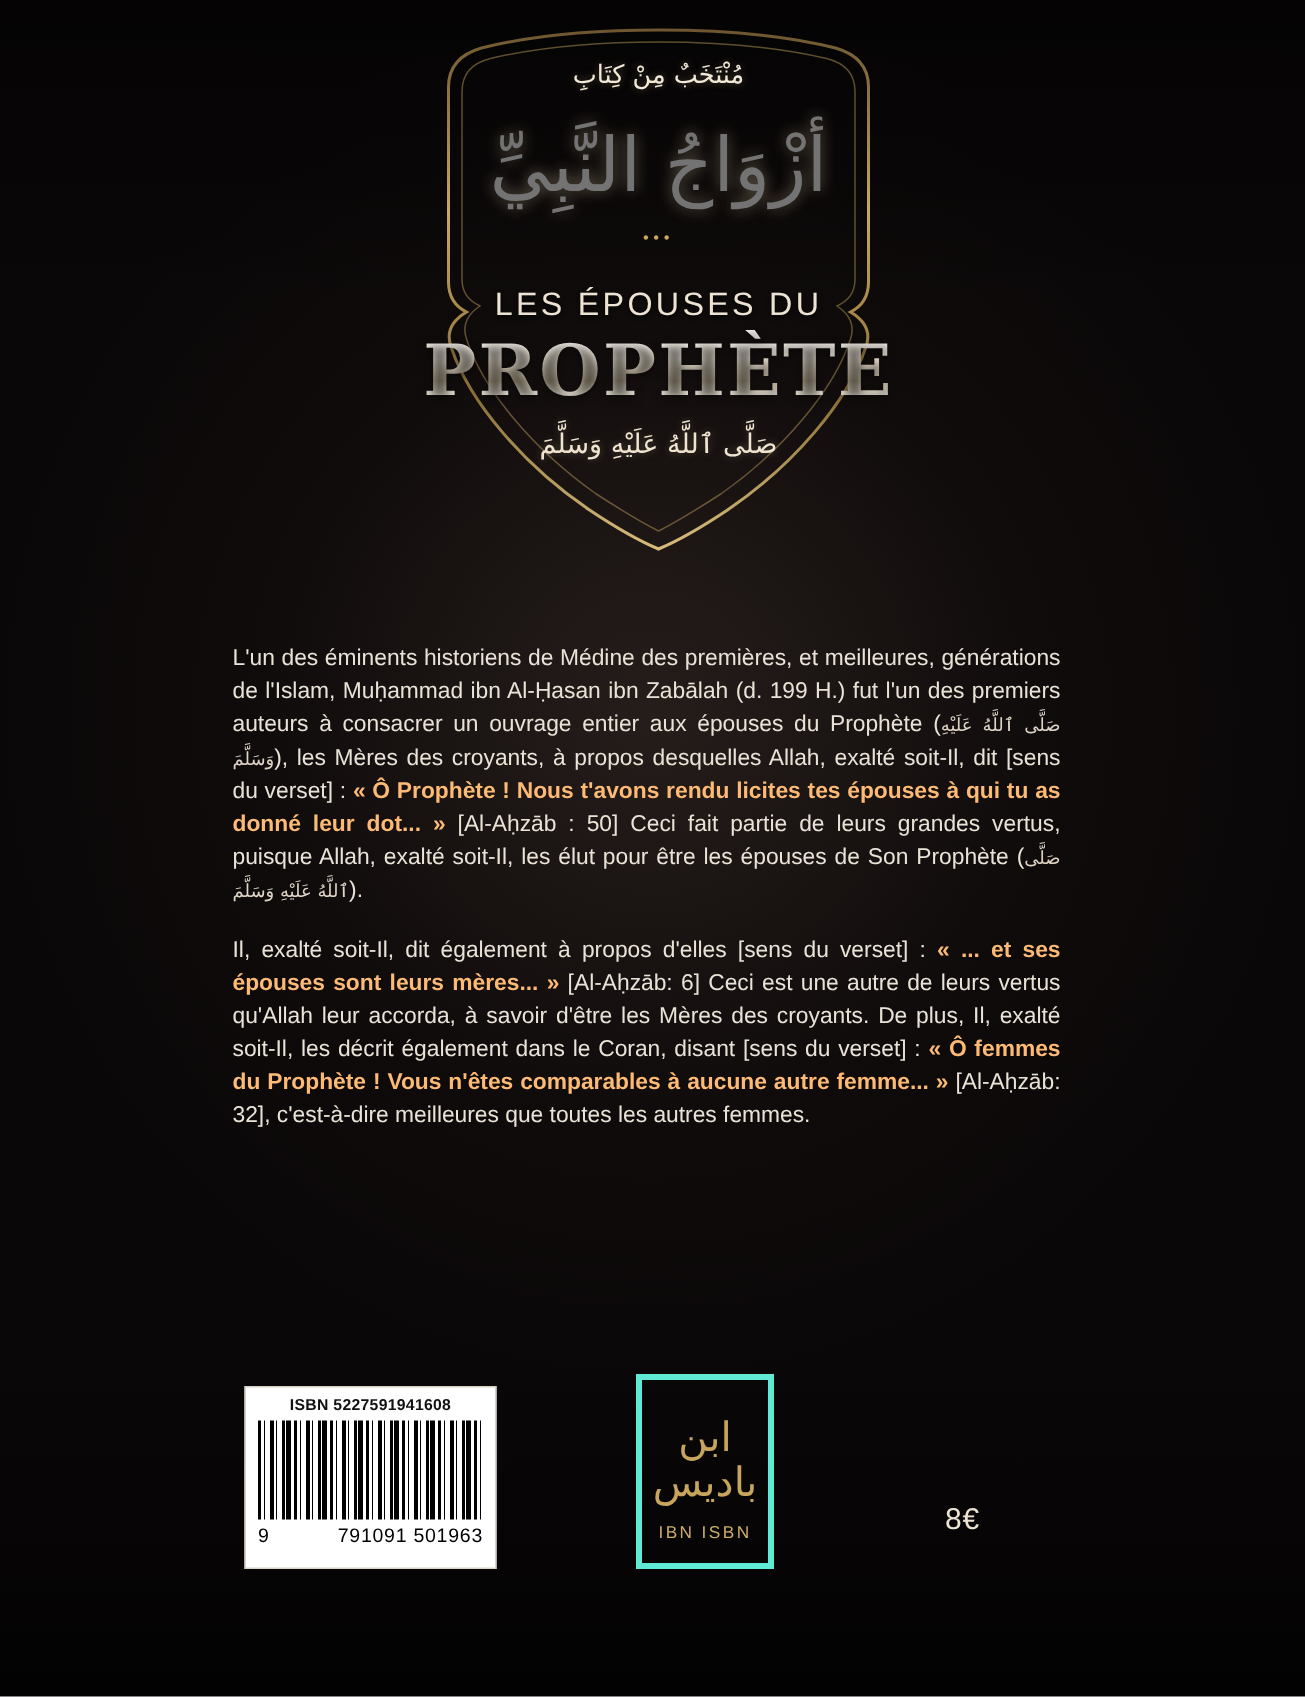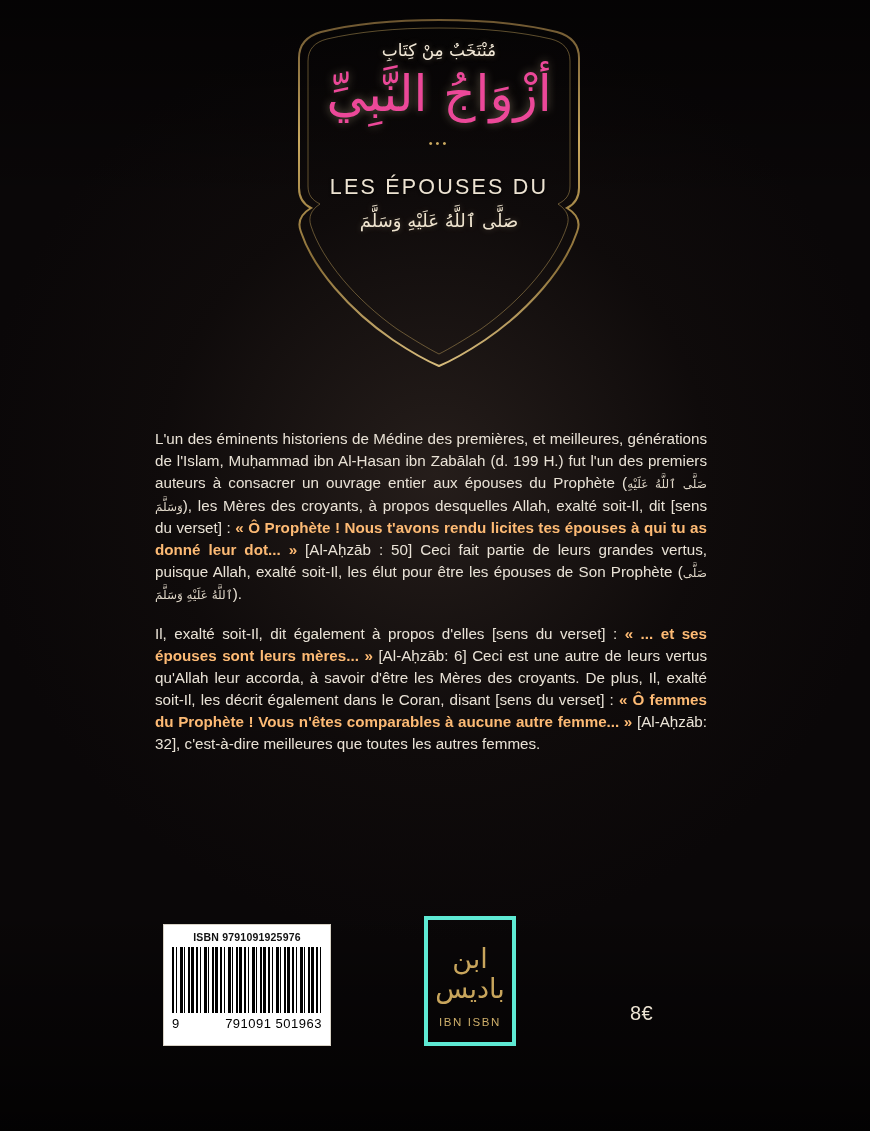--- a/index.html
+++ b/index.html
@@ -66,22 +66,22 @@
     color: #f3e9d8;
     font-family: "DejaVu Sans", sans-serif;
     font-size: 17px;
     letter-spacing: 1px;
     text-align: center;
     direction: rtl;
     text-shadow: 0 0 6px rgba(220,200,160,0.35);
   }
   .arabic-main {
     position: relative;
-    margin-top: 6px;
-    color: #ec4899;
+    margin-top: 22px;
+    color: #737373;
     font-family: "DejaVu Sans", sans-serif;
     font-size: 50px;
     line-height: 1.15;
     text-align: center;
     direction: rtl;
     text-shadow: 0 0 10px rgba(230,210,170,0.45), 0 2px 4px rgba(0,0,0,0.8);
   }
   .dots {
     position: relative;
     margin-top: 14px;
@@ -286,33 +286,34 @@
                  C 23 182, 19 177, 19 168
                  L 19 43
                  C 19 31, 26 24, 38 21
                  C 68 14, 106 10, 150 10 Z" fill="none" stroke="rgba(201,168,95,0.45)" stroke-width="1"></path>
       </svg>
 
       <div class="arabic-top">مُنْتَخَبٌ مِنْ كِتَابِ</div>
       <div class="arabic-main">أزْوَاجُ النَّبِيِّ</div>
       <div class="dots">•••</div>
       <div class="title-small">LES ÉPOUSES DU</div>
+      <div class="title-big">PROPHÈTE</div>
       <div class="arabic-salat">صَلَّى ٱللَّهُ عَلَيْهِ وَسَلَّمَ</div>
     </div>
   </div>
 
   <div class="text-block" id="body-text">
       <p><span>L'un des éminents historiens de Médine des premières, et meilleures, générations de l'Islam, Muḥammad ibn Al-Ḥasan ibn Zabālah (d. 199 H.) fut l'un des premiers auteurs à consacrer un ouvrage entier aux épouses du Prophète (</span><span class="ar-inline">صَلَّى ٱللَّهُ عَلَيْهِ وَسَلَّمَ</span><span>), les Mères des croyants, à propos desquelles Allah, exalté soit-Il, dit [sens du verset] : </span><span class="q">« Ô Prophète ! Nous t'avons rendu licites tes épouses à qui tu as donné leur dot... »</span><span> [Al-Aḥzāb : 50] Ceci fait partie de leurs grandes vertus, puisque Allah, exalté soit-Il, les élut pour être les épouses de Son Prophète (</span><span class="ar-inline">صَلَّى ٱللَّهُ عَلَيْهِ وَسَلَّمَ</span><span>).</span></p>
       <p><span>Il, exalté soit-Il, dit également à propos d'elles [sens du verset] : </span><span class="q">« ... et ses épouses sont leurs mères... »</span><span> [Al-Aḥzāb: 6] Ceci est une autre de leurs vertus qu'Allah leur accorda, à savoir d'être les Mères des croyants. De plus, Il, exalté soit-Il, les décrit également dans le Coran, disant [sens du verset] : </span><span class="q">« Ô femmes du Prophète ! Vous n'êtes comparables à aucune autre femme... »</span><span> [Al-Aḥzāb: 32], c'est-à-dire meilleures que toutes les autres femmes.</span></p>
     </div>
 
   <div class="bottom">
 
     <div class="barcode">
-      <div class="isbn-text">ISBN 9791091925976</div>
+      <div class="isbn-text">ISBN 5227591941608</div>
       <div class="bars"></div>
       <div class="barnum">
         <span>9</span>
         <span>791091 501963</span>
       </div>
     </div>
 
     <div class="logo-box">
       <div class="logo-mark">ابن باديس</div>
       <div class="logo-name">IBN ISBN</div>

